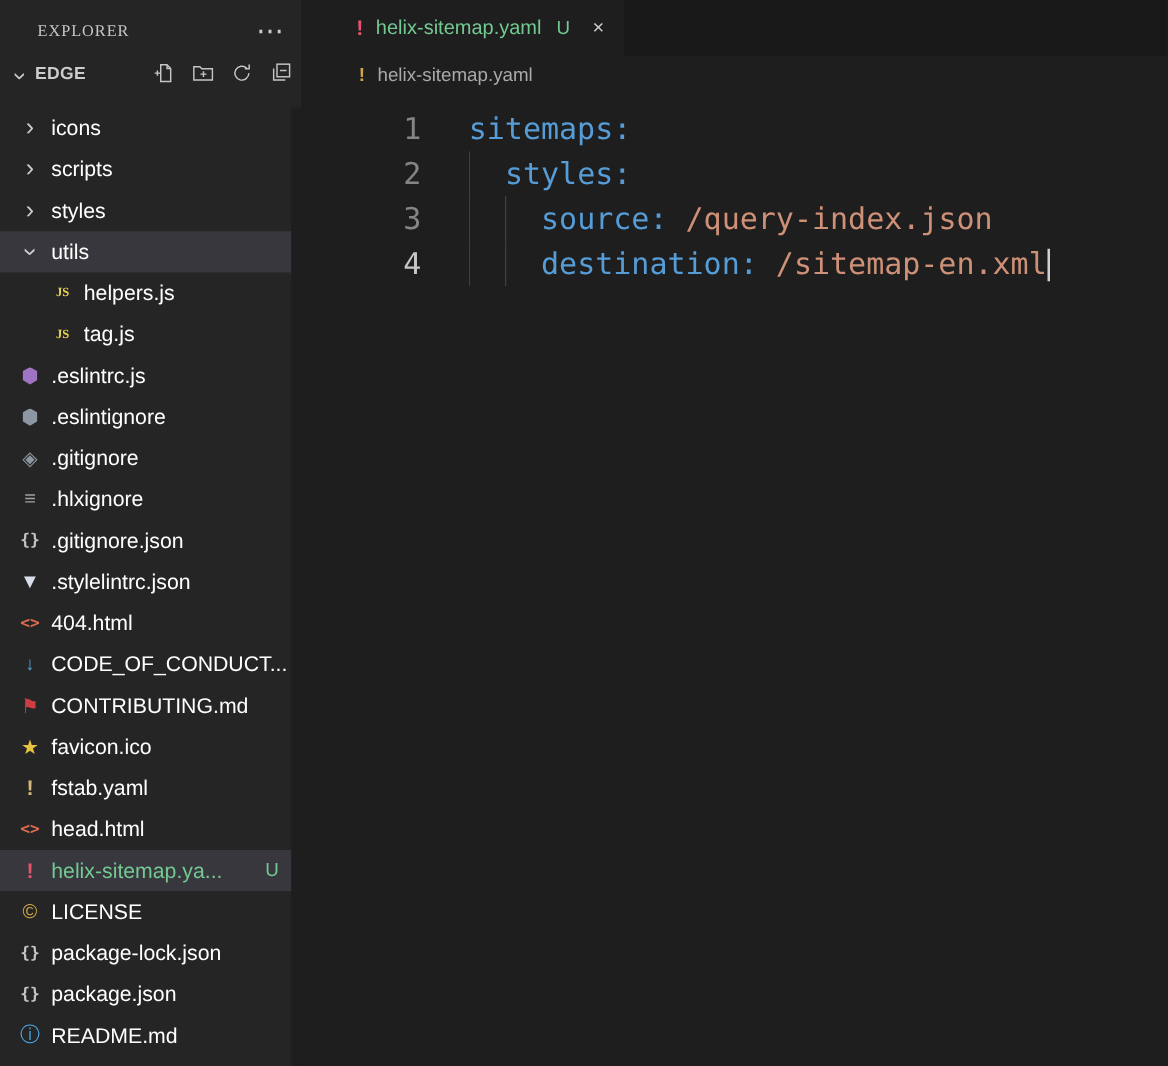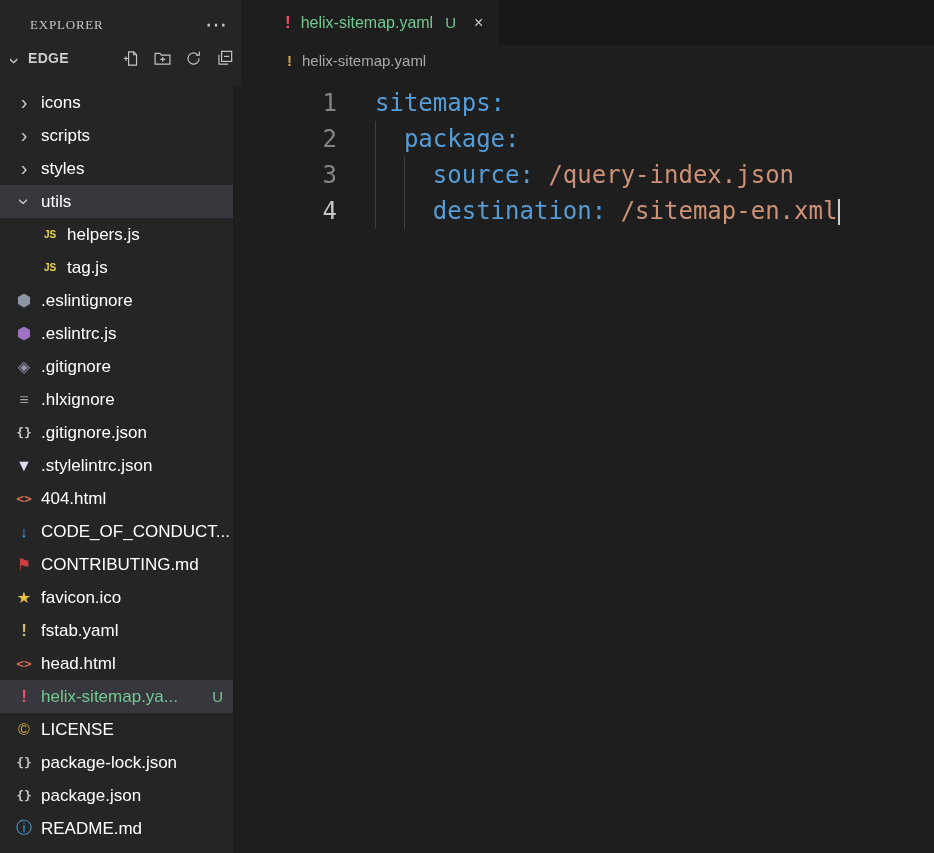--- a/index.html
+++ b/index.html
@@ -19,21 +19,21 @@
   .action-icon { display:inline-flex; cursor:pointer; }
   .action-icon svg { display:block; }
 
   .tree { flex:1; overflow:hidden; padding-right:8px; }
   .tree-row { height:33px; display:flex; align-items:center; padding-left:12px; font-size:17px; cursor:pointer; }
   .tree-row.child { padding-left:38px; }
   .tree-row.highlight { background:#37373d; }
   .row-icon { width:24px; min-width:24px; height:100%; margin-right:5px; display:flex; align-items:center; justify-content:center; font-size:16px; color:#c5c5c5; }
   .row-icon.chev { font-size:20px; color:#cccccc; }
   .row-icon.chev.rot { transform:rotate(90deg); }
-  .row-icon.js { font-size:10px; font-weight:700; }
+  .row-icon.js { font-size:10px; font-weight:700;font-family:Liberation Serif, serif; }
   .row-icon.braces { font-family:"DejaVu Sans Mono", monospace; font-size:13px; font-weight:700; }
   .row-icon.excl { font-size:17px; font-weight:700; }
   .row-icon.arrow { font-size:15px; font-weight:700; }
   .row-icon.hexagon::before { content:""; display:inline-block; width:12px; height:14px; background:currentColor;
       clip-path:polygon(50% 0,100% 25%,100% 75%,50% 100%,0 75%,0 25%); }
   .row-label { white-space:nowrap; overflow:hidden; text-overflow:ellipsis; color:#ffffff; }
   .row-badge { margin-left:auto; padding-right:10px; color:#73c991; font-size:15px; }
   .sidebar-scrollbar { position:absolute; top:86px; right:0; bottom:0; width:8px; background:rgba(18,18,18,0.35); cursor:pointer; }
 
   
@@ -129,27 +129,27 @@
     <span class="row-icon js" style="color: rgb(232, 212, 77);">JS</span>
     <span class="row-label">helpers.js</span>
 
   </div>
         <div class="tree-row child">
     <span class="row-icon js" style="color: rgb(232, 212, 77);">JS</span>
     <span class="row-label">tag.js</span>
 
   </div>
         <div class="tree-row">
+    <span class="row-icon hexagon" style="color: rgb(160, 116, 196);"></span>
+    <span class="row-label">.eslintrc.js</span>
+
+  </div>
+        <div class="tree-row">
     <span class="row-icon hexagon" style="color: rgb(141, 151, 163);"></span>
     <span class="row-label">.eslintignore</span>
-
-  </div>
-        <div class="tree-row">
-    <span class="row-icon hexagon" style="color: rgb(160, 116, 196);"></span>
-    <span class="row-label">.eslintrc.js</span>
 
   </div>
         <div class="tree-row">
     <span class="row-icon" style="color: rgb(141, 151, 163);">◈</span>
     <span class="row-label">.gitignore</span>
 
   </div>
         <div class="tree-row">
     <span class="row-icon" style="color: rgb(154, 160, 166);">≡</span>
     <span class="row-label">.hlxignore</span>
@@ -239,21 +239,21 @@
       <span class="crumb-text">helix-sitemap.yaml</span>
     </div>
 
     <div class="code" id="code">
         <div class="code-line">
     <span class="gutter">1</span>
     <span class="line-content"><span class="tok-key">sitemaps:</span></span>
   </div>
         <div class="code-line">
     <span class="gutter">2</span>
-    <span class="line-content"><span class="indent-block">  </span><span class="tok-key">package:</span></span>
+    <span class="line-content"><span class="indent-block">  </span><span class="tok-key">styles:</span></span>
   </div>
         <div class="code-line">
     <span class="gutter">3</span>
     <span class="line-content"><span class="indent-block">  </span><span class="indent-block">  </span><span class="tok-key">source:</span><span class="tok-plain"> </span><span class="tok-value">/query-index.json</span></span>
   </div>
         <div class="code-line active">
     <span class="gutter">4</span>
     <span class="line-content"><span class="indent-block">  </span><span class="indent-block">  </span><span class="tok-key">destination:</span><span class="tok-plain"> </span><span class="tok-value">/sitemap-en.xml</span><span class="cursor"></span></span>
   </div>
       </div>

